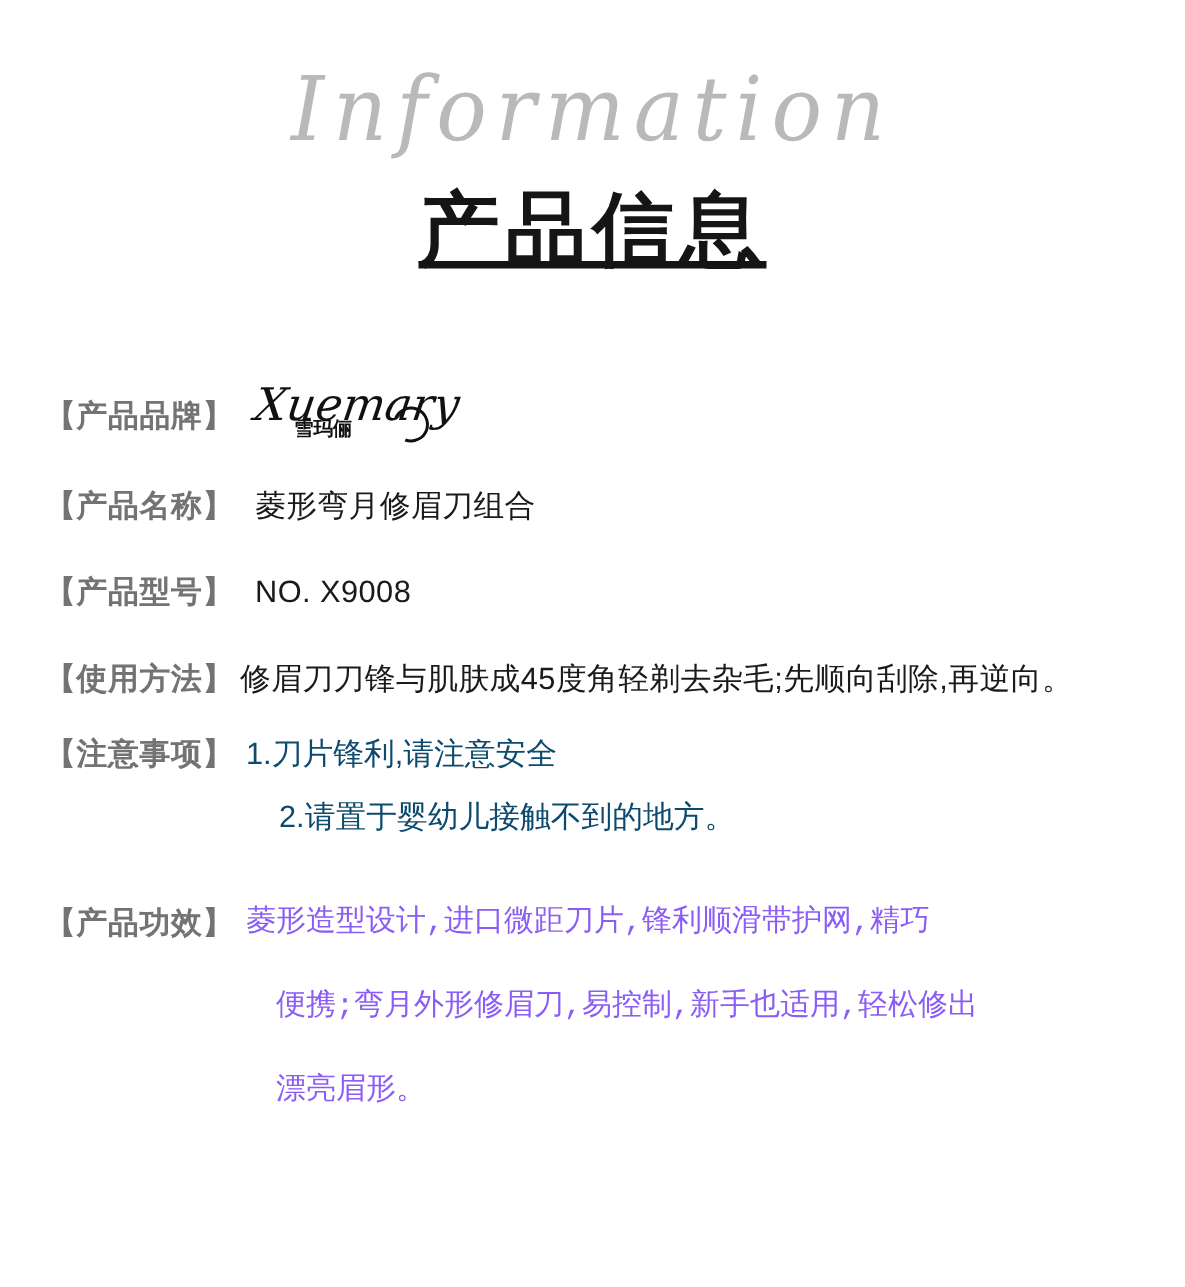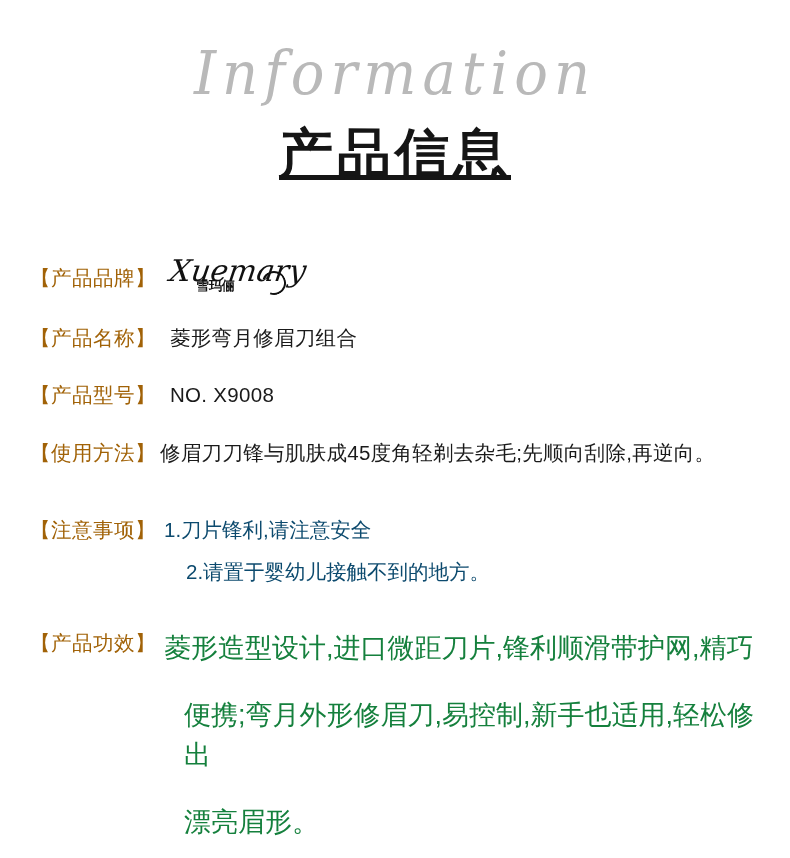--- a/index.html
+++ b/index.html
@@ -53,22 +53,22 @@
     margin-top: 72px;
     padding: 0 28px 0 30px;
   }
   .row {
     display: flex;
     align-items: flex-end;
     margin-bottom: 26px;
   }
   .label {
     font-size: 20.5px;
-    font-weight: normal;
-    color: #a16207;
+    font-weight: bold;
+    color: #737373;
     white-space: nowrap;
     flex: 0 0 auto;
     line-height: 1.5;
     letter-spacing: 0.5px;
   }
   .value {
     font-size: 20.5px;
     color: #1a1a1a;
     line-height: 1.5;
     margin-left: 6px;
@@ -122,21 +122,21 @@
   }
 
   
   .usage-text {
     font-size: 20.5px;
     line-height: 1.55;
     color: #1a1a1a;
   }
   .row-usage {
     display: block;
-    margin-bottom: 46px;
+    margin-bottom: 19px;
   }
   .row-usage .label {
     display: inline;
   }
   .row-usage .value {
     display: inline;
     margin-left: 4px;
   }
 
   
@@ -158,24 +158,25 @@
   }
 
   
   .row-efficacy {
     display: flex;
   }
   .eff-lines {
     margin-left: 8px;
   }
   .eff-line {
-    font-size: 27px;
-    line-height: 1.5;
-    color: #15803d;
+    font-size: 20px;
+    line-height: 1.5;
+    color: #8b5cf6;
     margin-bottom: 26px;
+    font-family: Liberation Mono, monospace;
   }
   .eff-line.indent {
     margin-left: 20px;
   }
 </style>
 </head>
 <body>
 
 <div class="page">
 

